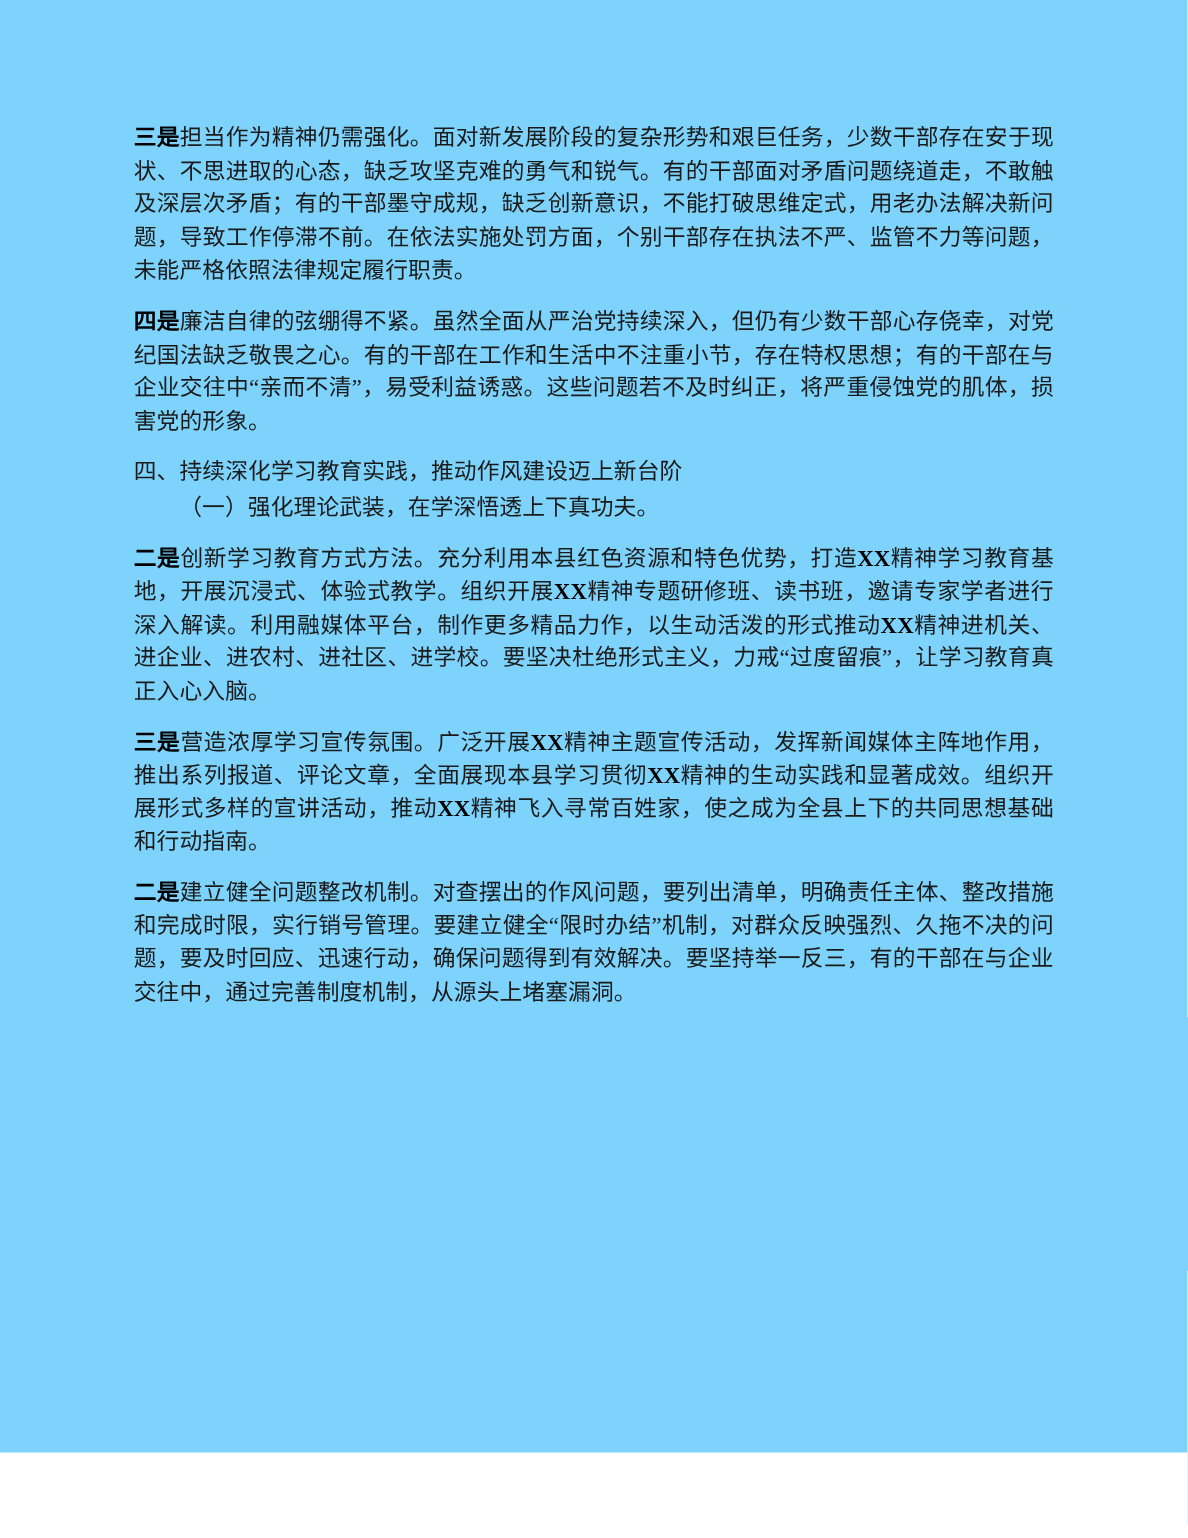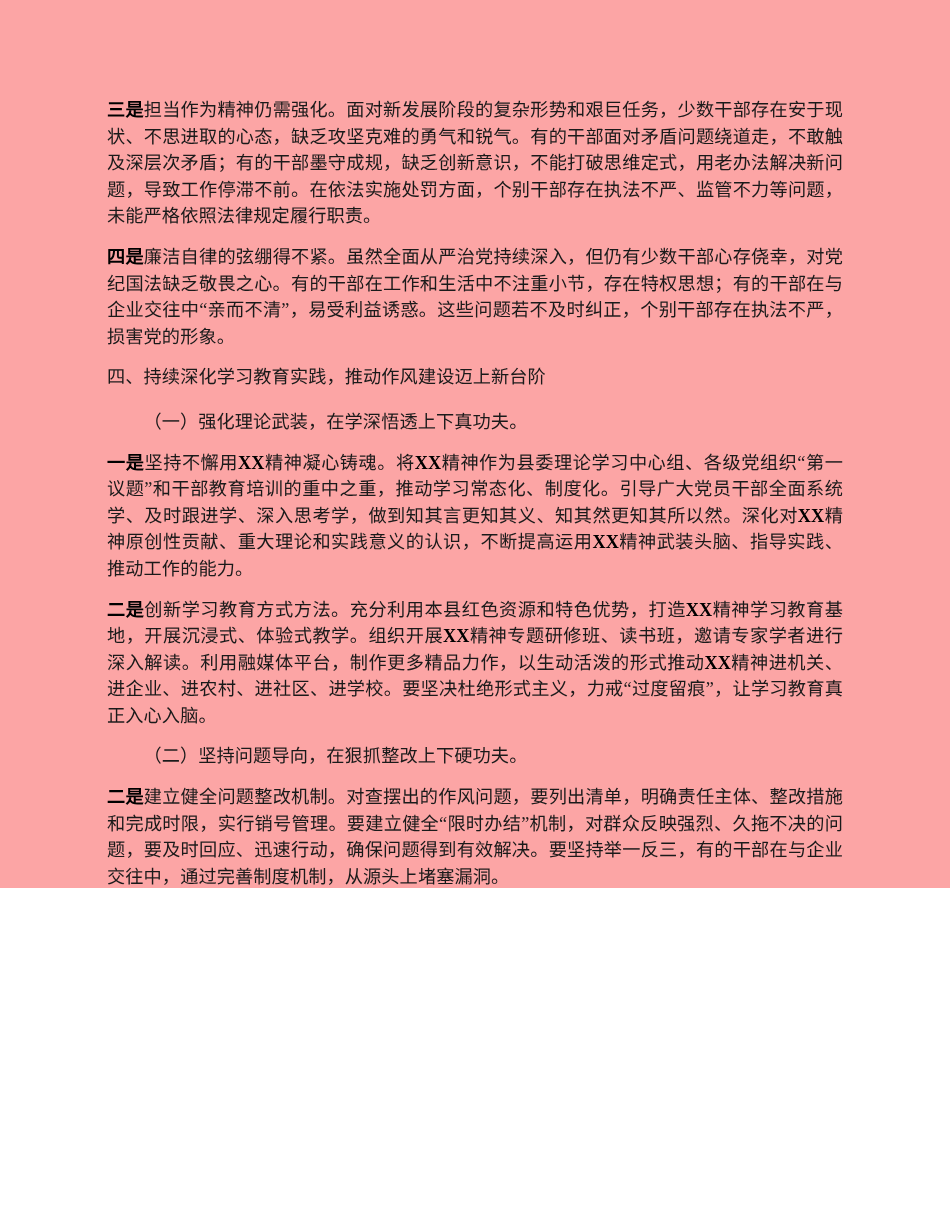--- a/index.html
+++ b/index.html
@@ -11,41 +11,41 @@
   body {
     width: 950px;
     height: 1230px;
     font-family: "Liberation Serif", "DejaVu Serif", serif;
     color: #111111;
     overflow: hidden;
   }
   #page {
     position: relative;
     width: 950px;
-    height: 888px;
-    background: #fca5a5;
+    height: 1162px;
+    background: #7dd3fc;
     box-sizing: border-box;
     padding: 97px 107px 16px 107px;
   }
   .doc-body {
     width: 736px;
   }
   p.para {
     margin: 0 0 14px 0;
     font-size: 18.2px;
     line-height: 26.6px;
     text-align: justify;
     text-justify: inter-ideograph;
     letter-spacing: 0.1px;
     color: #1a1a1a;
     word-break: break-all;
     text-indent: 0;
   }
   p.para.heading-num {
-    margin-bottom: 18px;
+    margin-bottom: 2px;
   }
   p.para.sub-heading {
     text-indent: 2em;
     margin-bottom: 14px;
   }
   .lead {
     font-weight: bold;
     color: #000000;
   }
   .kw {
@@ -56,21 +56,20 @@
   
   .para span { }
 </style>
 </head>
 <body>
 
 <div id="page">
   <div class="doc-body" id="doc-body">
 
   <p class="para" id="para-san-shi-dandang"><span class="lead">三是</span><span>担当作为精神仍需强化。面对新发展阶段的复杂形势和艰巨任务，少数干部存在安于现状、不思进取的心态，缺乏攻坚克难的勇气和锐气。有的干部面对矛盾问题绕道走，不敢触及深层次矛盾；有的干部墨守成规，缺乏创新意识，不能打破思维定式，用老办法解决新问题，导致工作停滞不前。在依法实施处罚方面，个别干部存在执法不严、监管不力等问题，未能严格依照法律规定履行职责。</span></p>
-      <p class="para" id="para-si-shi-liangjie"><span class="lead">四是</span><span>廉洁自律的弦绷得不紧。虽然全面从严治党持续深入，但仍有少数干部心存侥幸，对党纪国法缺乏敬畏之心。有的干部在工作和生活中不注重小节，存在特权思想；有的干部在与企业交往中“亲而不清”，易受利益诱惑。这些问题若不及时纠正，个别干部存在执法不严，损害党的形象。</span></p>
+      <p class="para" id="para-si-shi-liangjie"><span class="lead">四是</span><span>廉洁自律的弦绷得不紧。虽然全面从严治党持续深入，但仍有少数干部心存侥幸，对党纪国法缺乏敬畏之心。有的干部在工作和生活中不注重小节，存在特权思想；有的干部在与企业交往中“亲而不清”，易受利益诱惑。这些问题若不及时纠正，将严重侵蚀党的肌体，损害党的形象。</span></p>
       <p class="para heading-num" id="heading-section-four"><span>四、持续深化学习教育实践，推动作风建设迈上新台阶</span></p>
       <p class="para sub-heading" id="heading-subsection-one"><span>（一）强化理论武装，在学深悟透上下真功夫。</span></p>
-      <p class="para" id="para-yi-shi-lilun"><span class="lead">一是</span><span>坚持不懈用<span class="kw">XX</span>精神凝心铸魂。将<span class="kw">XX</span>精神作为县委理论学习中心组、各级党组织“第一议题”和干部教育培训的重中之重，推动学习常态化、制度化。引导广大党员干部全面系统学、及时跟进学、深入思考学，做到知其言更知其义、知其然更知其所以然。深化对<span class="kw">XX</span>精神原创性贡献、重大理论和实践意义的认识，不断提高运用<span class="kw">XX</span>精神武装头脑、指导实践、推动工作的能力。</span></p>
       <p class="para" id="para-er-shi-chuangxin"><span class="lead">二是</span><span>创新学习教育方式方法。充分利用本县红色资源和特色优势，打造<span class="kw">XX</span>精神学习教育基地，开展沉浸式、体验式教学。组织开展<span class="kw">XX</span>精神专题研修班、读书班，邀请专家学者进行深入解读。利用融媒体平台，制作更多精品力作，以生动活泼的形式推动<span class="kw">XX</span>精神进机关、进企业、进农村、进社区、进学校。要坚决杜绝形式主义，力戒“过度留痕”，让学习教育真正入心入脑。</span></p>
-      <p class="para sub-heading" id="heading-subsection-two"><span>（二）坚持问题导向，在狠抓整改上下硬功夫。</span></p>
+      <p class="para" id="para-san-shi-xuanchuan"><span class="lead">三是</span><span>营造浓厚学习宣传氛围。广泛开展<span class="kw">XX</span>精神主题宣传活动，发挥新闻媒体主阵地作用，推出系列报道、评论文章，全面展现本县学习贯彻<span class="kw">XX</span>精神的生动实践和显著成效。组织开展形式多样的宣讲活动，推动<span class="kw">XX</span>精神飞入寻常百姓家，使之成为全县上下的共同思想基础和行动指南。</span></p>
       <p class="para" id="para-er-shi-zhenggai"><span class="lead">二是</span><span>建立健全问题整改机制。对查摆出的作风问题，要列出清单，明确责任主体、整改措施和完成时限，实行销号管理。要建立健全“限时办结”机制，对群众反映强烈、久拖不决的问题，要及时回应、迅速行动，确保问题得到有效解决。要坚持举一反三，有的干部在与企业交往中，通过完善制度机制，从源头上堵塞漏洞。</span></p>
     </div>
 </div>
 
 </body></html>

